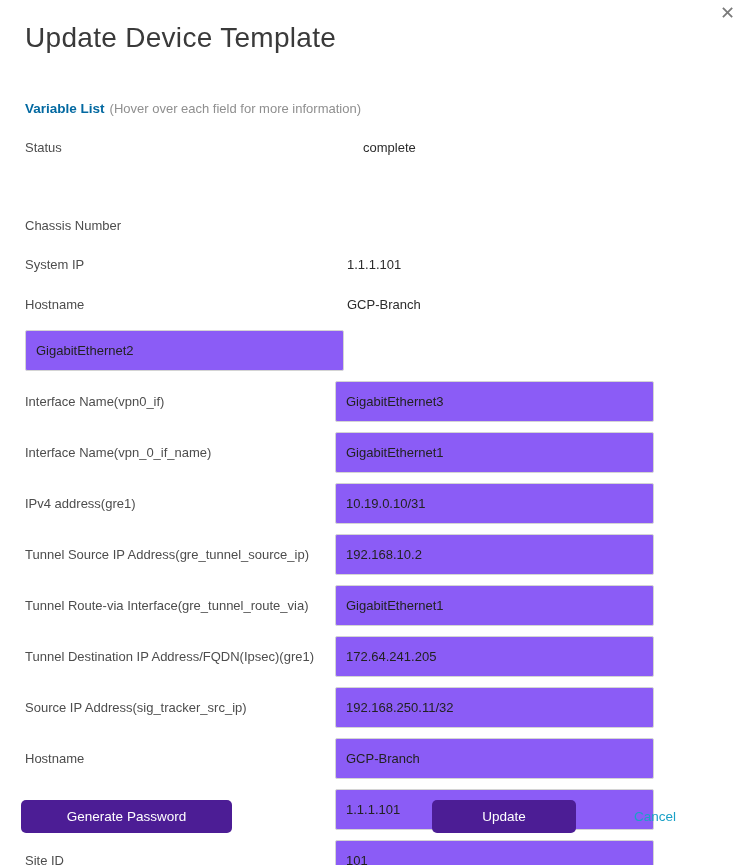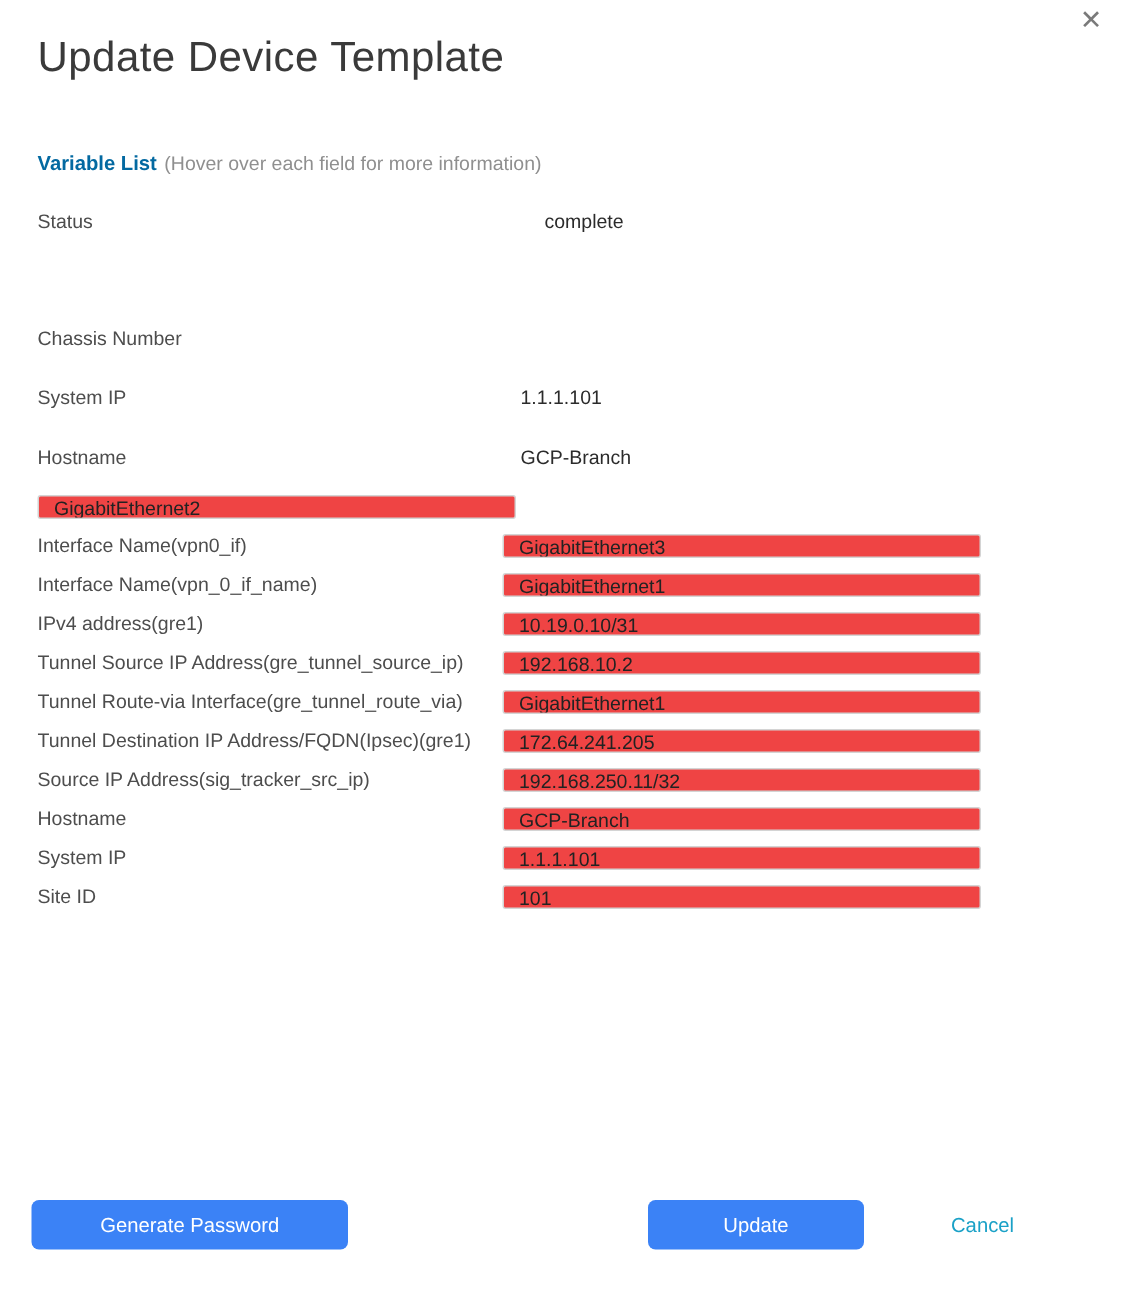--- a/index.html
+++ b/index.html
@@ -71,49 +71,49 @@
   }
   .row-static .value {
     padding-left: 12px;
     font-size: 13px;
     line-height: 16px;
     color: #2b2b2b;
     white-space: nowrap;
   }
   .row-input input {
     width: 319px;
-    height: 16px;
+    height: 41px;
     box-sizing: border-box;
     border: 1px solid #d4d4d4;
     border-radius: 2px;
     padding: 0 10px;
     font-size: 13px;
     color: #222222;
     font-family: "Liberation Sans", sans-serif;
-    background: #ef4444;
+    background: #8b5cf6;
     outline: none;
   }
   .mb-status   { margin-bottom: 62px; gap: 16px; }
   .mb-chassis  { margin-bottom: 23px; }
   .mb-sysip    { margin-bottom: 24px; }
   .mb-host     { margin-bottom: 17px; }
   .mb-inp      { margin-bottom: 10px; }
   .footer {
     position: absolute;
     top: 800px;
     left: 0;
     right: 0;
     display: flex;
     align-items: center;
     padding-left: 21px;
   }
   .btn {
     border: none;
     border-radius: 5px;
-    background: #3b82f6;
+    background: #4c1d95;
     color: #ffffff;
     font-size: 13.5px;
     font-family: "Liberation Sans", sans-serif;
     height: 33px;
     cursor: pointer;
   }
   .btn-generate { width: 211px; }
   .btn-update   { width: 144px; margin-left: 200px; }
   .link-cancel {
     margin-left: 58px;

